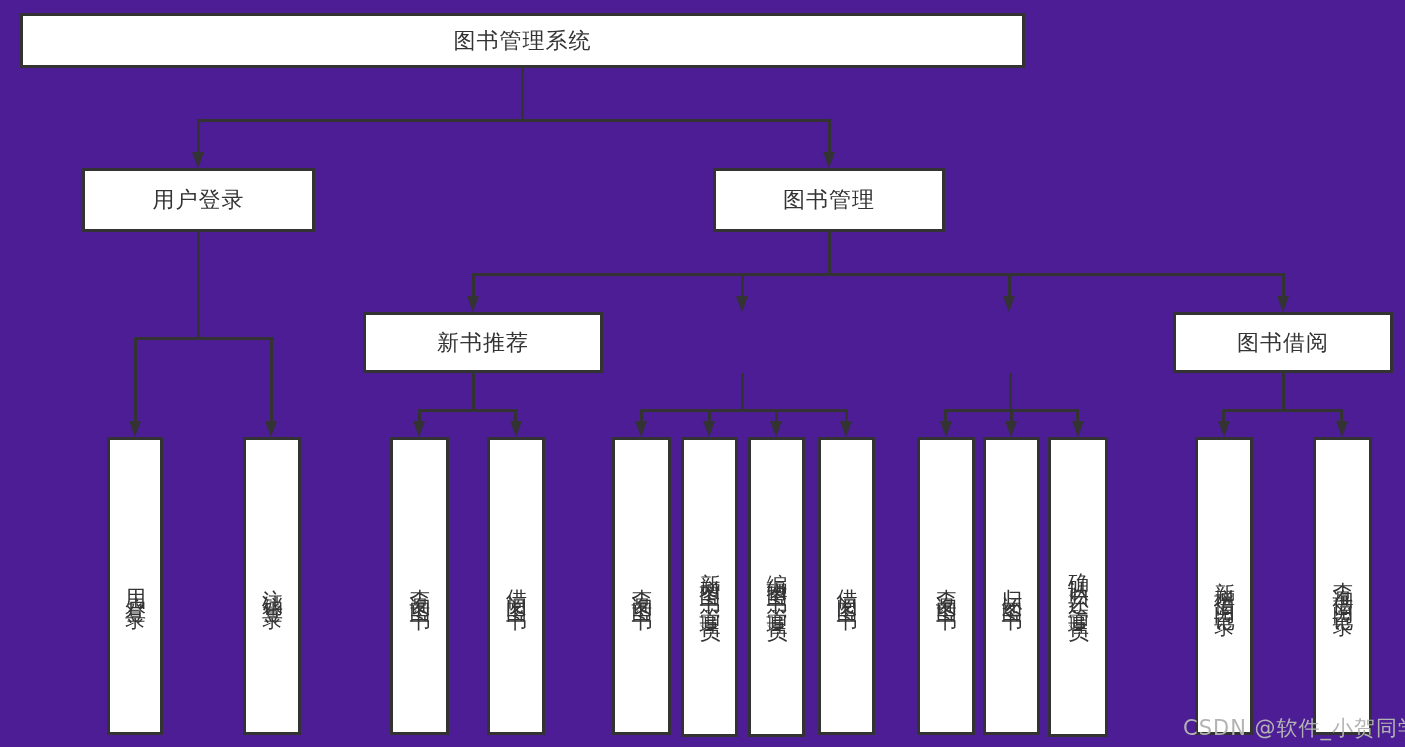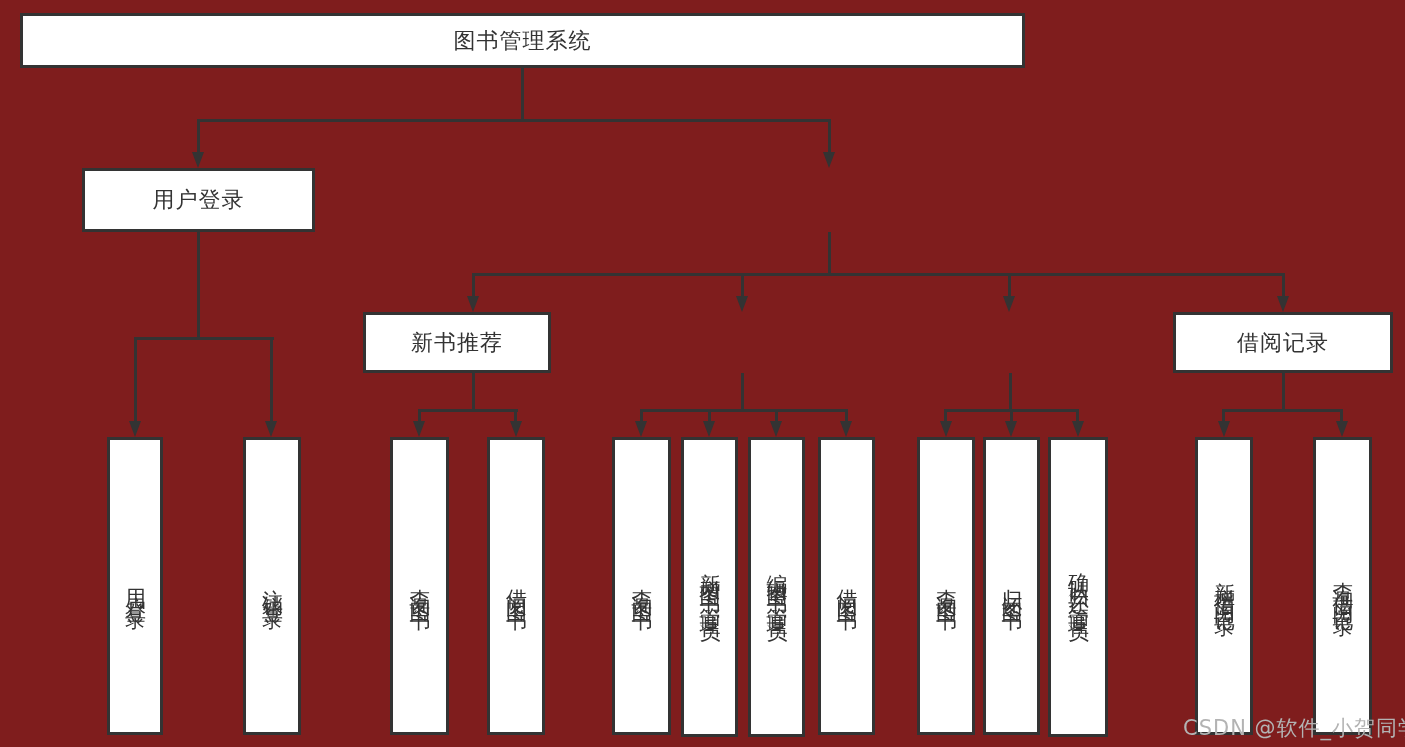--- a/index.html
+++ b/index.html
@@ -1,17 +1,17 @@
 <!DOCTYPE html>
 <html><head>
 <meta charset="utf-8">
 <style>
   html,body{margin:0;padding:0;background:#ffffff;}
   #stage{
-    position:relative;width:1405px;height:747px;background:#7f1d1d;overflow:hidden;
+    position:relative;width:1405px;height:747px;background:#4c1d95;overflow:hidden;
     font-family:"DejaVu Sans","Liberation Sans",sans-serif;color:#333333;
   }
   .node{
     position:absolute;box-sizing:border-box;border:3px solid #333333;background:#ffffff;
     display:flex;align-items:center;justify-content:center;
     font-size:22px;color:#333333;letter-spacing:1px;
   }
   .vnode span{
     writing-mode:vertical-rl;text-orientation:mixed;
     font-size:21px;letter-spacing:7px;line-height:1;white-space:nowrap;
@@ -96,26 +96,29 @@
     <div class="arrow" style="left:1336px;top:421px"></div>
   </div>
 
   <div class="node" style="left:20px;top:13px;width:1005px;height:55px">
     <span>图书管理系统</span>
   </div>
 
   <div class="node" style="left:82px;top:168px;width:233px;height:64px">
     <span>用户登录</span>
   </div>
+  <div class="node" style="left:713px;top:168px;width:232px;height:64px">
+    <span>图书管理</span>
+  </div>
 
-  <div class="node" style="left:363px;top:312px;width:188px;height:61px">
+  <div class="node" style="left:363px;top:312px;width:240px;height:61px">
     <span>新书推荐</span>
   </div>
   <div class="node" style="left:1173px;top:312px;width:220px;height:61px">
-    <span>借阅记录</span>
+    <span>图书借阅</span>
   </div>
 
   <div class="node vnode" style="left:107px;top:437px;width:56px;height:298px">
     <span>用户登录</span>
   </div>
   <div class="node vnode" style="left:243px;top:437px;width:58px;height:298px">
     <span>注销登录</span>
   </div>
 
   <div class="node vnode" style="left:390px;top:437px;width:59px;height:298px">

